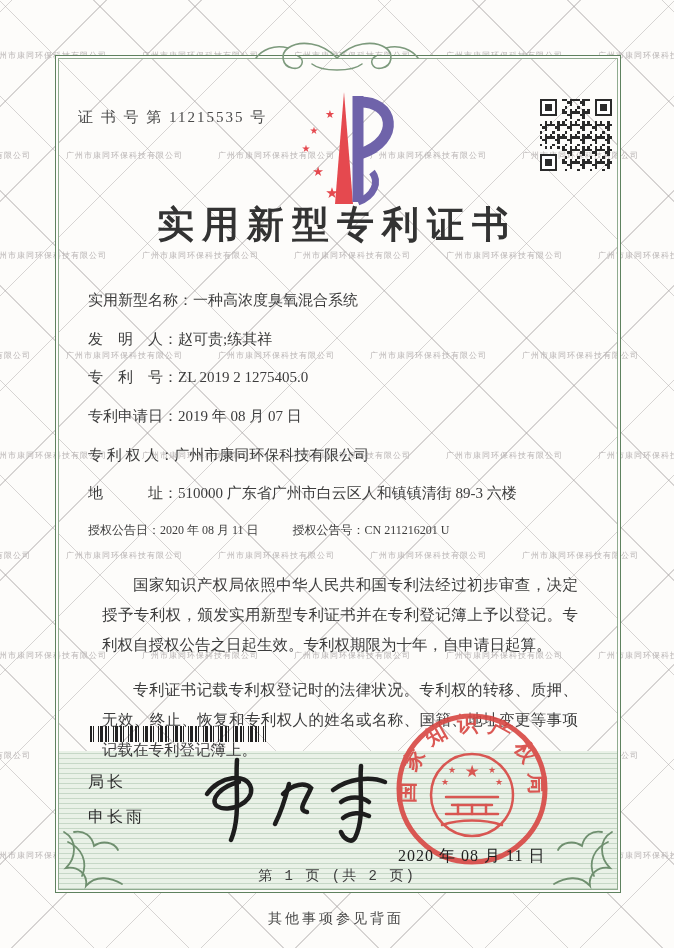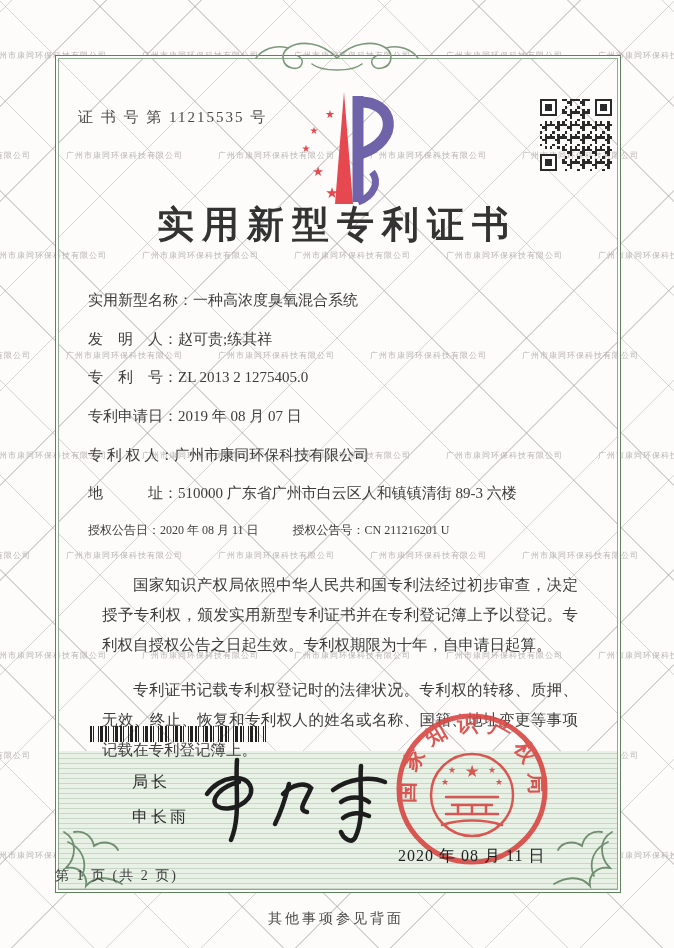--- a/index.html
+++ b/index.html
@@ -35,25 +35,25 @@
   .frow{height:38.7px;display:flex;align-items:center;white-space:pre;}
   .frow .lbl{color:#3c3c3c;}
   .frow .val{color:#3c3c3c;}
   .grant-row{position:absolute;left:88px;top:522px;width:512px;z-index:4;font-size:12px;display:flex;white-space:pre;text-align:center;}
   .grant-row .g2{margin-left:34px;}
   .paras{position:absolute;left:86px;top:554px;width:508px;z-index:4;font-size:15.5px;line-height:1.92;text-align:justify;}
   .paras p{margin:16px;text-indent:2em;}
   .barcode{position:absolute;left:90px;top:726px;width:176px;height:16px;z-index:4;
     background:repeating-linear-gradient(90deg,#222 0 2px,transparent 2px 3px,#222 3px 4px,transparent 4px 8px,#222 8px 9px,transparent 9px 10px,#222 10px 13px,transparent 13px 15px);}
   .director{position:absolute;left:88px;top:772px;z-index:4;font-size:16px;letter-spacing:3px;color:#2e2e2e;}
-  .director div{margin-bottom:14px;margin-left:44px;}
+  .director div{margin-bottom:14px;}
   .signature{position:absolute;left:185px;top:750px;z-index:4;}
   .stamp{position:absolute;left:394px;top:711px;z-index:5;opacity:.9;}
   .stamp-date{position:absolute;left:398px;top:846px;z-index:6;font-size:16px;color:#1f1f1f;letter-spacing:1px;white-space:pre;}
-  .page-num{position:absolute;left:55px;top:867px;width:564px;z-index:6;text-align:left;font-size:14px;letter-spacing:2px;}
+  .page-num{position:absolute;left:55px;top:867px;width:564px;z-index:6;text-align:center;font-size:14px;letter-spacing:2px;font-family:Liberation Mono, monospace;}
   .note{position:absolute;left:268px;top:910px;z-index:4;font-size:14px;letter-spacing:3px;color:#4a4a4a;font-family:Liberation Serif, serif;}
   .star{font-family:"DejaVu Sans",sans-serif;}
 </style>
 </head>
 <body>
 
 <div class="page">
 
   <div id="watermark-layer">
       <span class="wm" style="left: -10px; top: 50px;">广州市康同环保科技有限公司</span>
@@ -401,21 +401,21 @@
   <h1 class="title">实用新型专利证书</h1>
 
   <div class="fields">
     <div class="frow">
       <span class="lbl">实用新型名称：</span><span class="val">一种高浓度臭氧混合系统</span>
     </div>
     <div class="frow">
       <span class="lbl">发　明　人：</span><span class="val">赵可贵;练其祥</span>
     </div>
     <div class="frow">
-      <span class="lbl">专　利　号：</span><span class="val">ZL 2013 2 1275405.0</span>
+      <span class="lbl">专　利　号：</span><span class="val">ZL 2019 2 1275405.0</span>
     </div>
     <div class="frow">
       <span class="lbl">专利申请日：</span><span class="val">2019 年 08 月 07 日</span>
     </div>
     <div class="frow">
       <span class="lbl">专 利 权 人：</span><span class="val">广州市康同环保科技有限公司</span>
     </div>
     <div class="frow">
       <span class="lbl">地　　　址：</span><span class="val">510000 广东省广州市白云区人和镇镇清街 89-3 六楼</span>
     </div>

